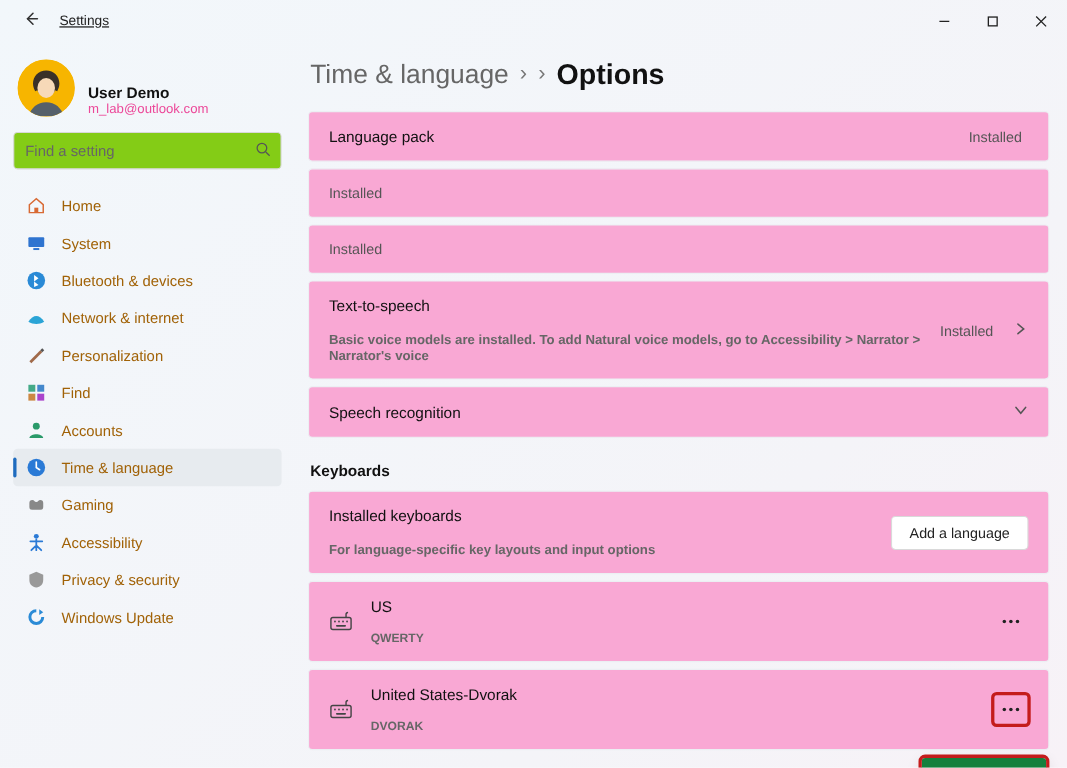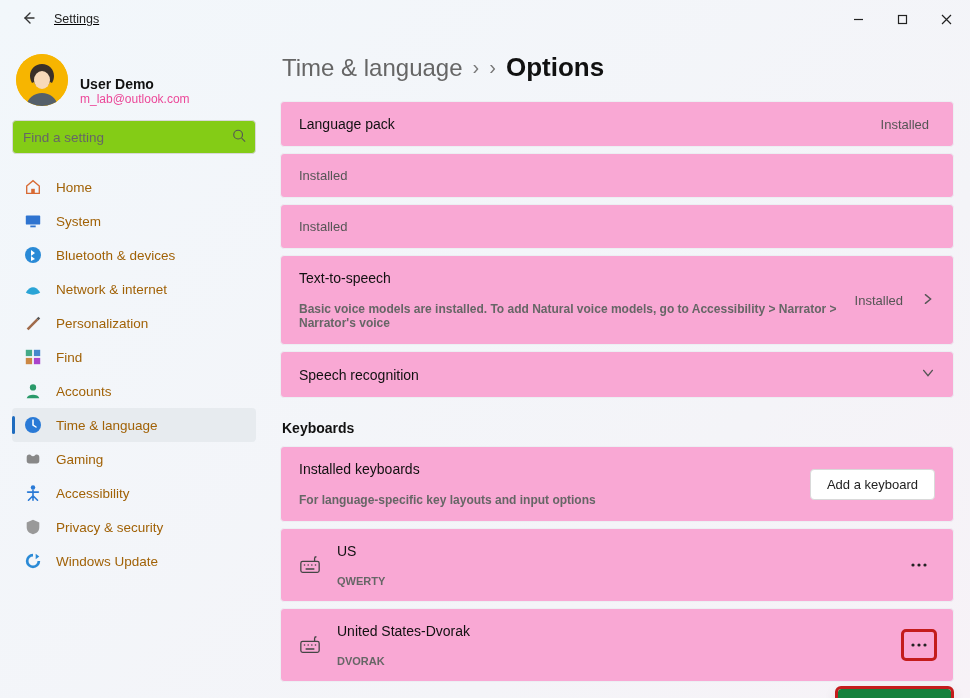--- a/index.html
+++ b/index.html
@@ -272,21 +272,21 @@
         </div>
       </div>
 
     <div class="section-hdr">Keyboards</div>
 
     <div class="card">
       <div class="left">
         <div class="title2">Installed keyboards</div>
         <div class="sub">For language-specific key layouts and input options</div>
       </div>
-      <button class="btn-outline">Add a keyboard</button>
+      <button class="btn-outline">Add a language</button>
     </div>
 
     <div id="kbd-list">
         <div class="kbd-row-wrap">
           <div class="card">
             <span class="kbd-icon"><svg width="22" height="22" viewBox="0 0 24 24" fill="none">
                 <rect x="2" y="8" width="20" height="12" rx="2" stroke="#444" stroke-width="1.4"></rect>
                 <circle cx="6" cy="12" r="0.9" fill="#444"></circle>
                 <circle cx="10" cy="12" r="0.9" fill="#444"></circle>
                 <circle cx="14" cy="12" r="0.9" fill="#444"></circle>

